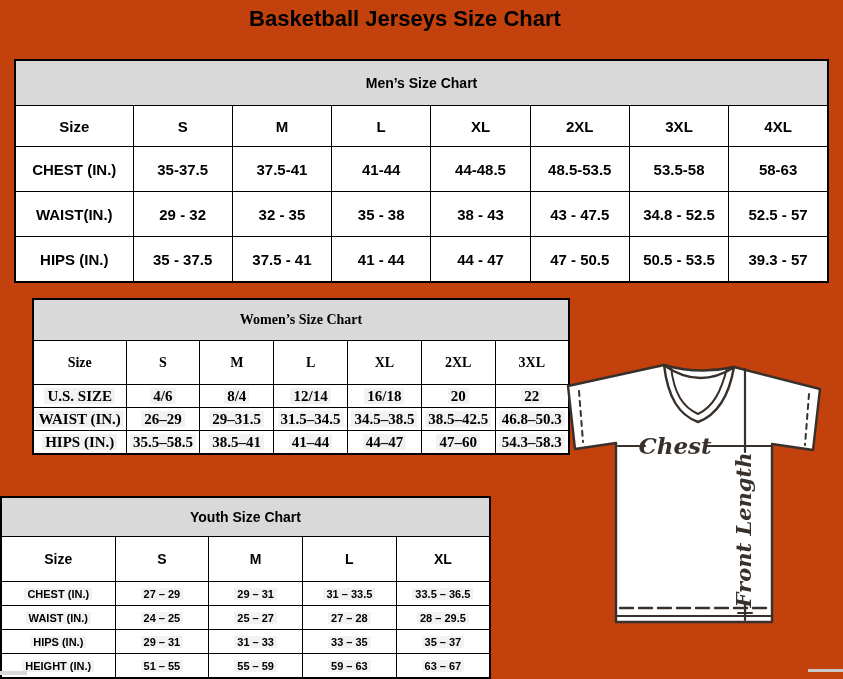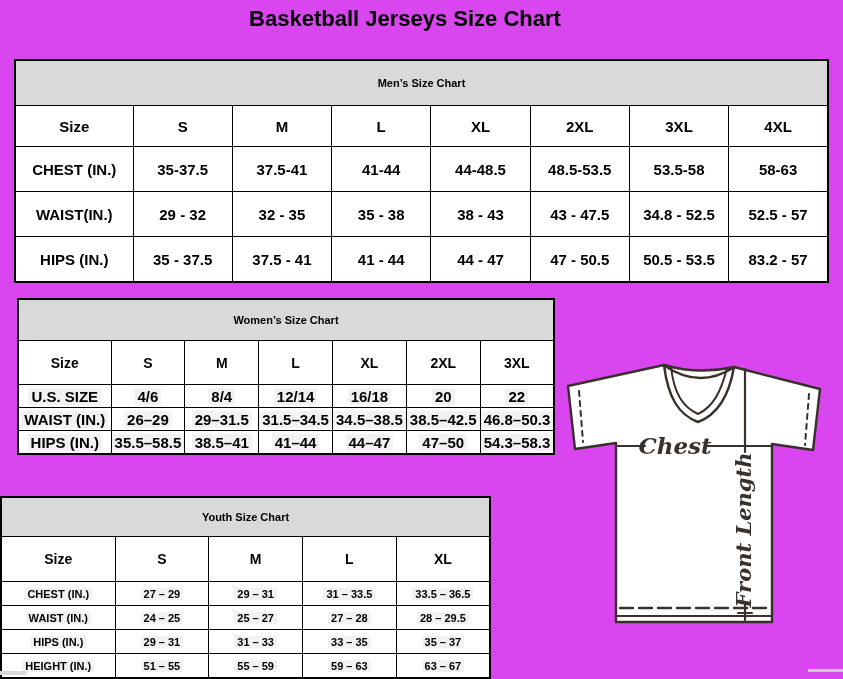--- a/index.html
+++ b/index.html
@@ -1,19 +1,19 @@
 <!DOCTYPE html>
 <html><head>
 <meta charset="utf-8">
 <style>
   html,body { margin:0; padding:0; background:#fff; }
   .page {
     position: relative;
     width: 843px; height: 679px;
-    background: #d946ef;
+    background: #c2410c;
     font-family: "Liberation Sans", sans-serif;
     color: #000;
     overflow: hidden;
   }
   .page-title {
     position: absolute;
     left: 0; top: 6px; width: 810px;
     text-align: center;
     font-size: 22px;
     font-weight: bold;
@@ -29,29 +29,29 @@
     border: 1px solid #000;
     text-align: center;
     vertical-align: middle;
     font-weight: bold;
     padding: 0;
     overflow: hidden;
     white-space: nowrap;
   }
   tr.caption-row th {
     background: #d9d9d9;
-    font-size: 11px;
+    font-size: 14px;
   }
   
   table.men { left: 14px; top: 59px; width: 815px; }
   table.men tr.caption-row th { height: 44px; }
   table.men tr.head-row th { height: 40px; font-size: 15px; }
   table.men tbody td { height: 44px; font-size: 15px; }
   
-  table.women { left: 17px; top: 298px; width: 538px; }
+  table.women { left: 32px; top: 298px; width: 538px; font-family: Liberation Serif, serif; }
   table.women tr.caption-row th { height: 40px; }
   table.women tr.head-row th { height: 43px; font-size: 14px; }
   table.women tbody td { height: 22px; font-size: 15px; }
   
   table.youth { left: 0; top: 496px; width: 491px; }
   table.youth tr.caption-row th { height: 38px; }
   table.youth tr.head-row th { height: 44px; font-size: 14px; }
   table.youth tbody td { height: 23px; font-size: 11px; }
   
   .hl { background: #f2f2f2; padding: 0 3px; }
@@ -116,21 +116,21 @@
         <td>52.5 - 57</td>
       </tr>
       <tr>
         <td>HIPS (IN.)</td>
         <td>35 - 37.5</td>
         <td>37.5 - 41</td>
         <td>41 - 44</td>
         <td>44 - 47</td>
         <td>47 - 50.5</td>
         <td>50.5 - 53.5</td>
-        <td>83.2 - 57</td>
+        <td>39.3 - 57</td>
       </tr>
     </tbody>
   </table>
 
   <table class="size-table women">
     <colgroup>
         <col style="width:93px">
         <col>
         <col>
         <col>
@@ -170,21 +170,21 @@
         <td><span class="hl">34.5–38.5</span></td>
         <td><span class="hl">38.5–42.5</span></td>
         <td><span class="hl">46.8–50.3</span></td>
       </tr>
       <tr>
         <td><span class="hl">HIPS (IN.)</span></td>
         <td><span class="hl">35.5–58.5</span></td>
         <td><span class="hl">38.5–41</span></td>
         <td><span class="hl">41–44</span></td>
         <td><span class="hl">44–47</span></td>
-        <td><span class="hl">47–50</span></td>
+        <td><span class="hl">47–60</span></td>
         <td><span class="hl">54.3–58.3</span></td>
       </tr>
     </tbody>
   </table>
 
   <table class="size-table youth">
     <colgroup>
         <col style="width:114px">
         <col>
         <col>

